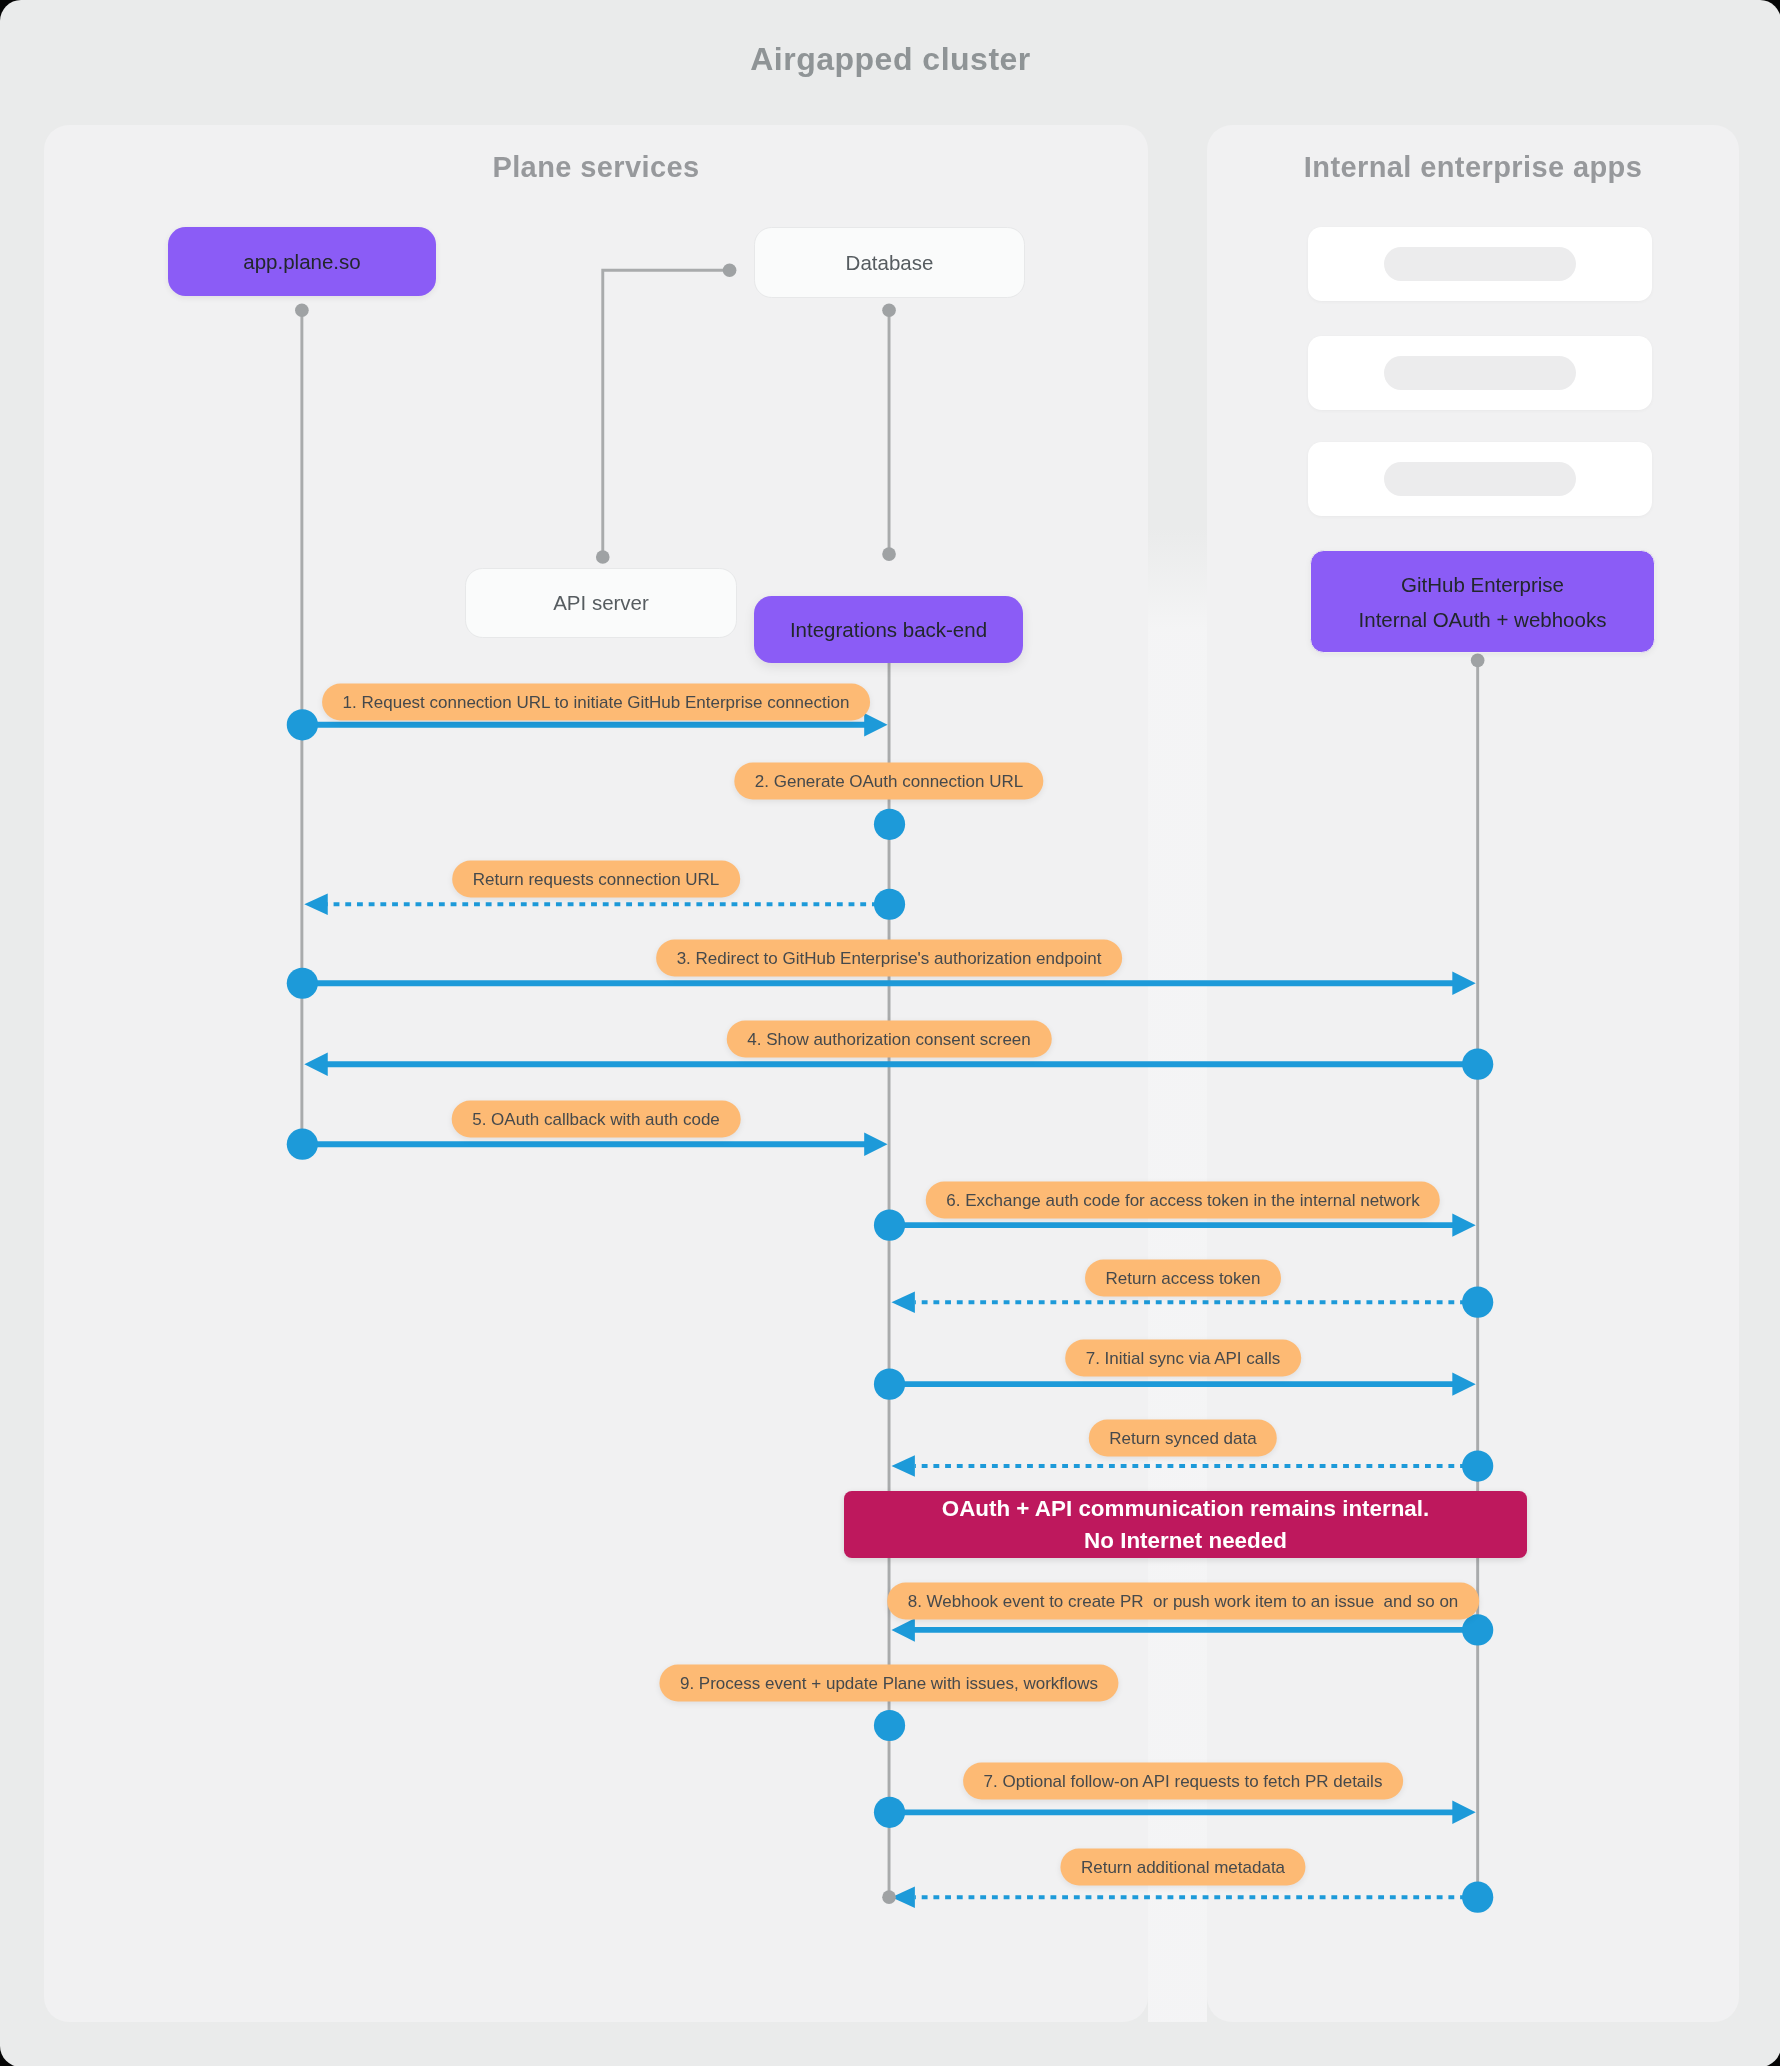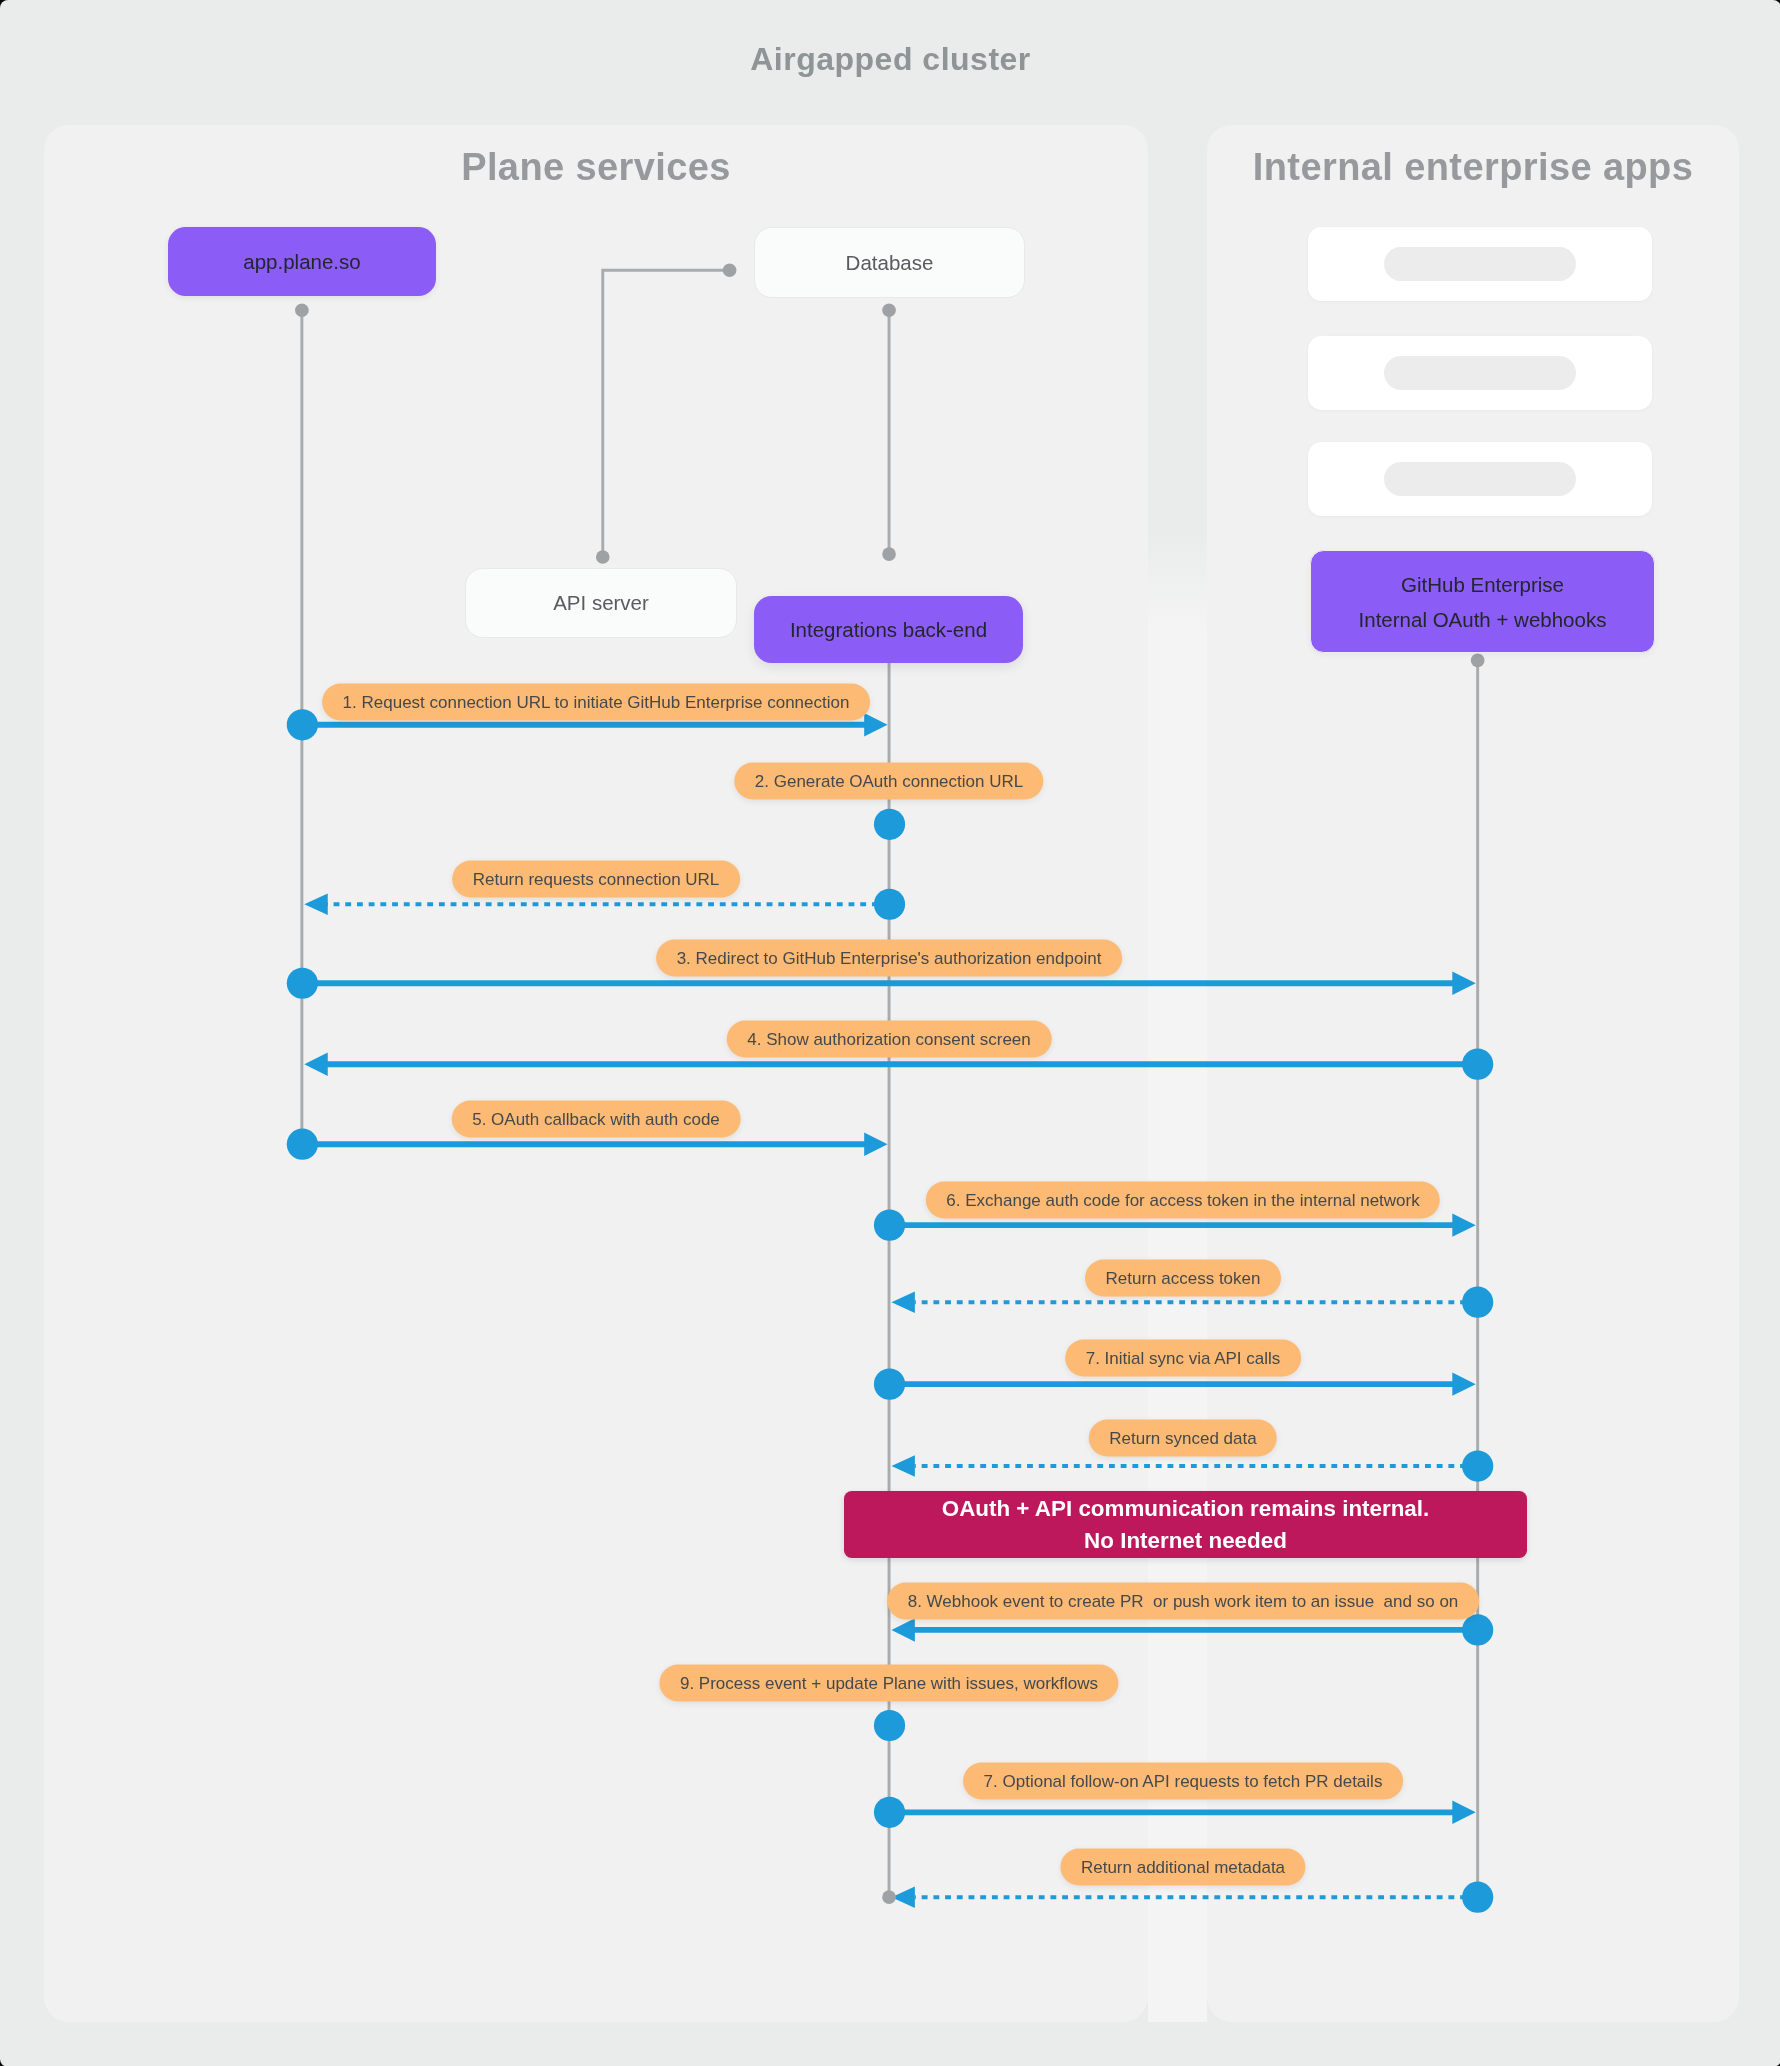--- a/index.html
+++ b/index.html
@@ -1,28 +1,28 @@
 <!DOCTYPE html>
 <html><head>
 <meta charset="utf-8">
 <style>
   html,body{margin:0;padding:0;background:#060606;}
   .stage{
     position:relative;width:1781px;height:2067px;background:#eaebeb;
-    border-radius:8px;overflow:hidden;
+    border-radius:21px;overflow:hidden;
     font-family:"Liberation Sans", sans-serif;
   }
   .panel{position:absolute;top:125px;height:1897px;background:#f1f1f2;border-radius:25px;}
   .panel-left{left:44px;width:1104px;}
   .panel-right{left:1207px;width:532px;}
   .gap-glow{position:absolute;left:1148px;width:59px;top:527px;height:1495px;
     background:linear-gradient(180deg, rgba(246,246,247,0) 0%, rgba(246,246,247,.85) 7%, rgba(246,246,247,.85) 100%);}
   .page-title{position:absolute;top:41px;left:0;width:1781px;text-align:center;
     font-size:32px;font-weight:700;color:#8f9496;letter-spacing:0.5px;}
-  .panel-header{position:absolute;top:148px;text-align:center;font-size:38px;font-weight:700;
+  .panel-header{position:absolute;top:148px;text-align:center;font-size:29px;font-weight:700;
     color:#97999c;letter-spacing:0.4px;line-height:39px;}
   .node{position:absolute;display:flex;align-items:center;justify-content:center;
     background:#8b5cf6;border-radius:17.6px;font-size:20.5px;color:#22272b;text-align:center;}
   .node-solid{box-shadow:0 2px 6.8px rgba(0,0,0,.07);}
   .node-strong{box-shadow:0 3.9px 11.7px rgba(0,0,0,.09);font-weight:400;}
   .node-faint{background:#fafbfb;border:1px solid #e7e8e9;color:#565c60;box-shadow:none;}
   .node-card{border:1px solid #ededee;box-shadow:0 2px 5.9px rgba(0,0,0,.05);border-radius:13.7px;
     white-space:pre-line;line-height:35px;}
   .ph{position:absolute;left:1308px;width:344px;height:74px;background:#ffffff;border-radius:13.7px;
     box-shadow:0 1px 3.9px rgba(0,0,0,.04);display:flex;align-items:center;justify-content:center;}

